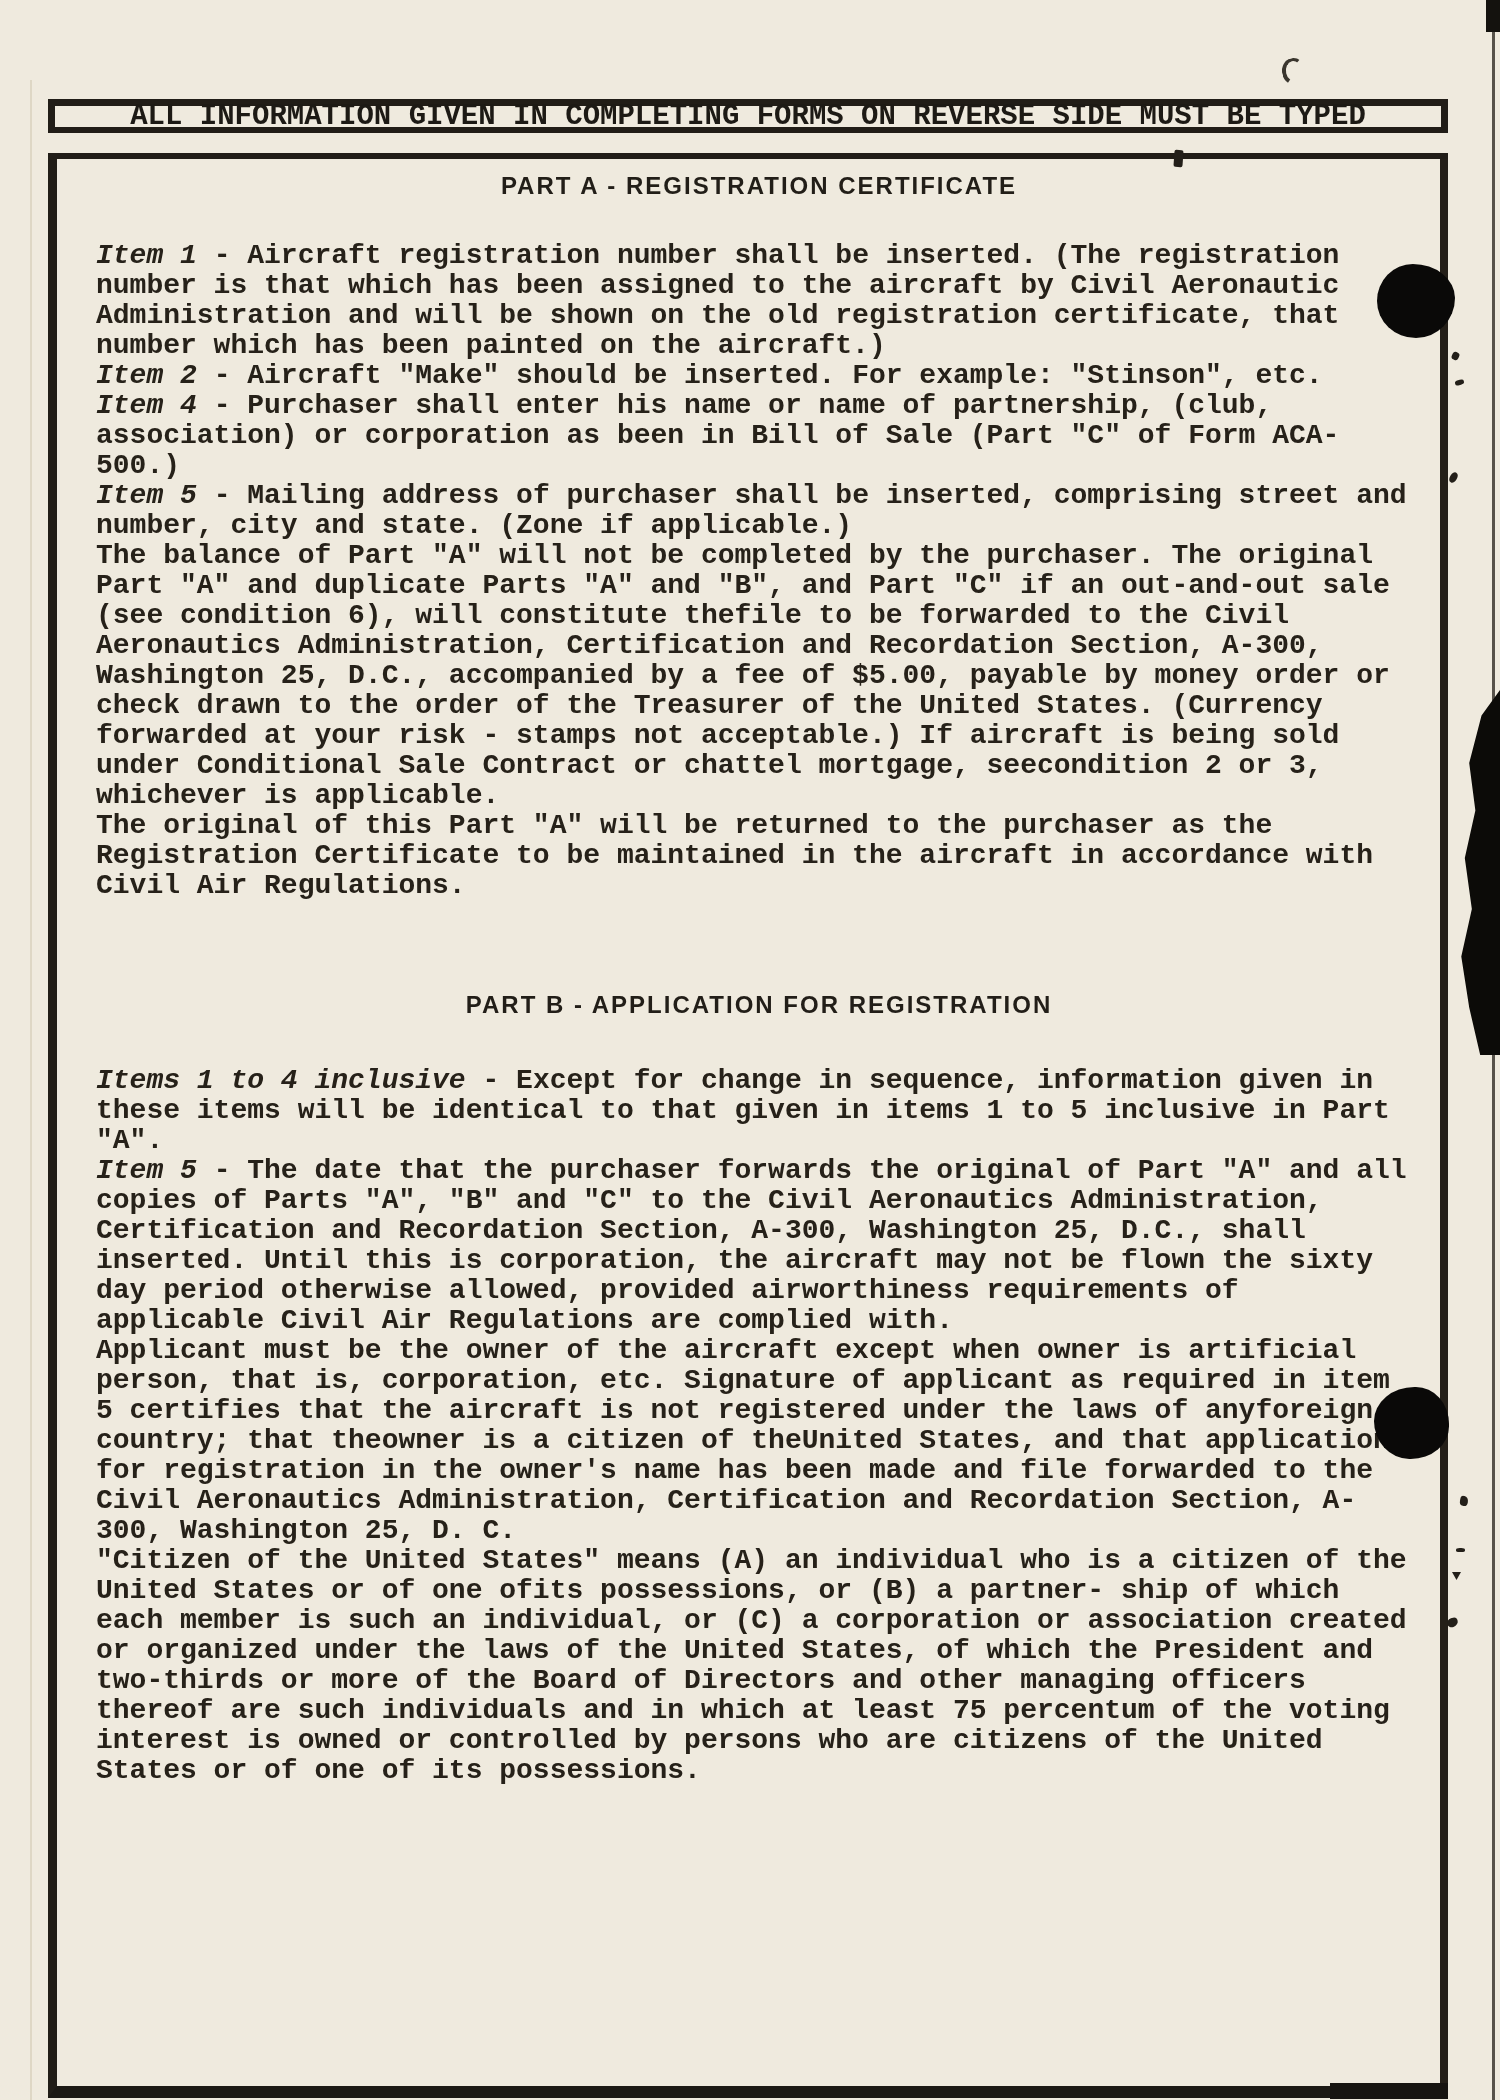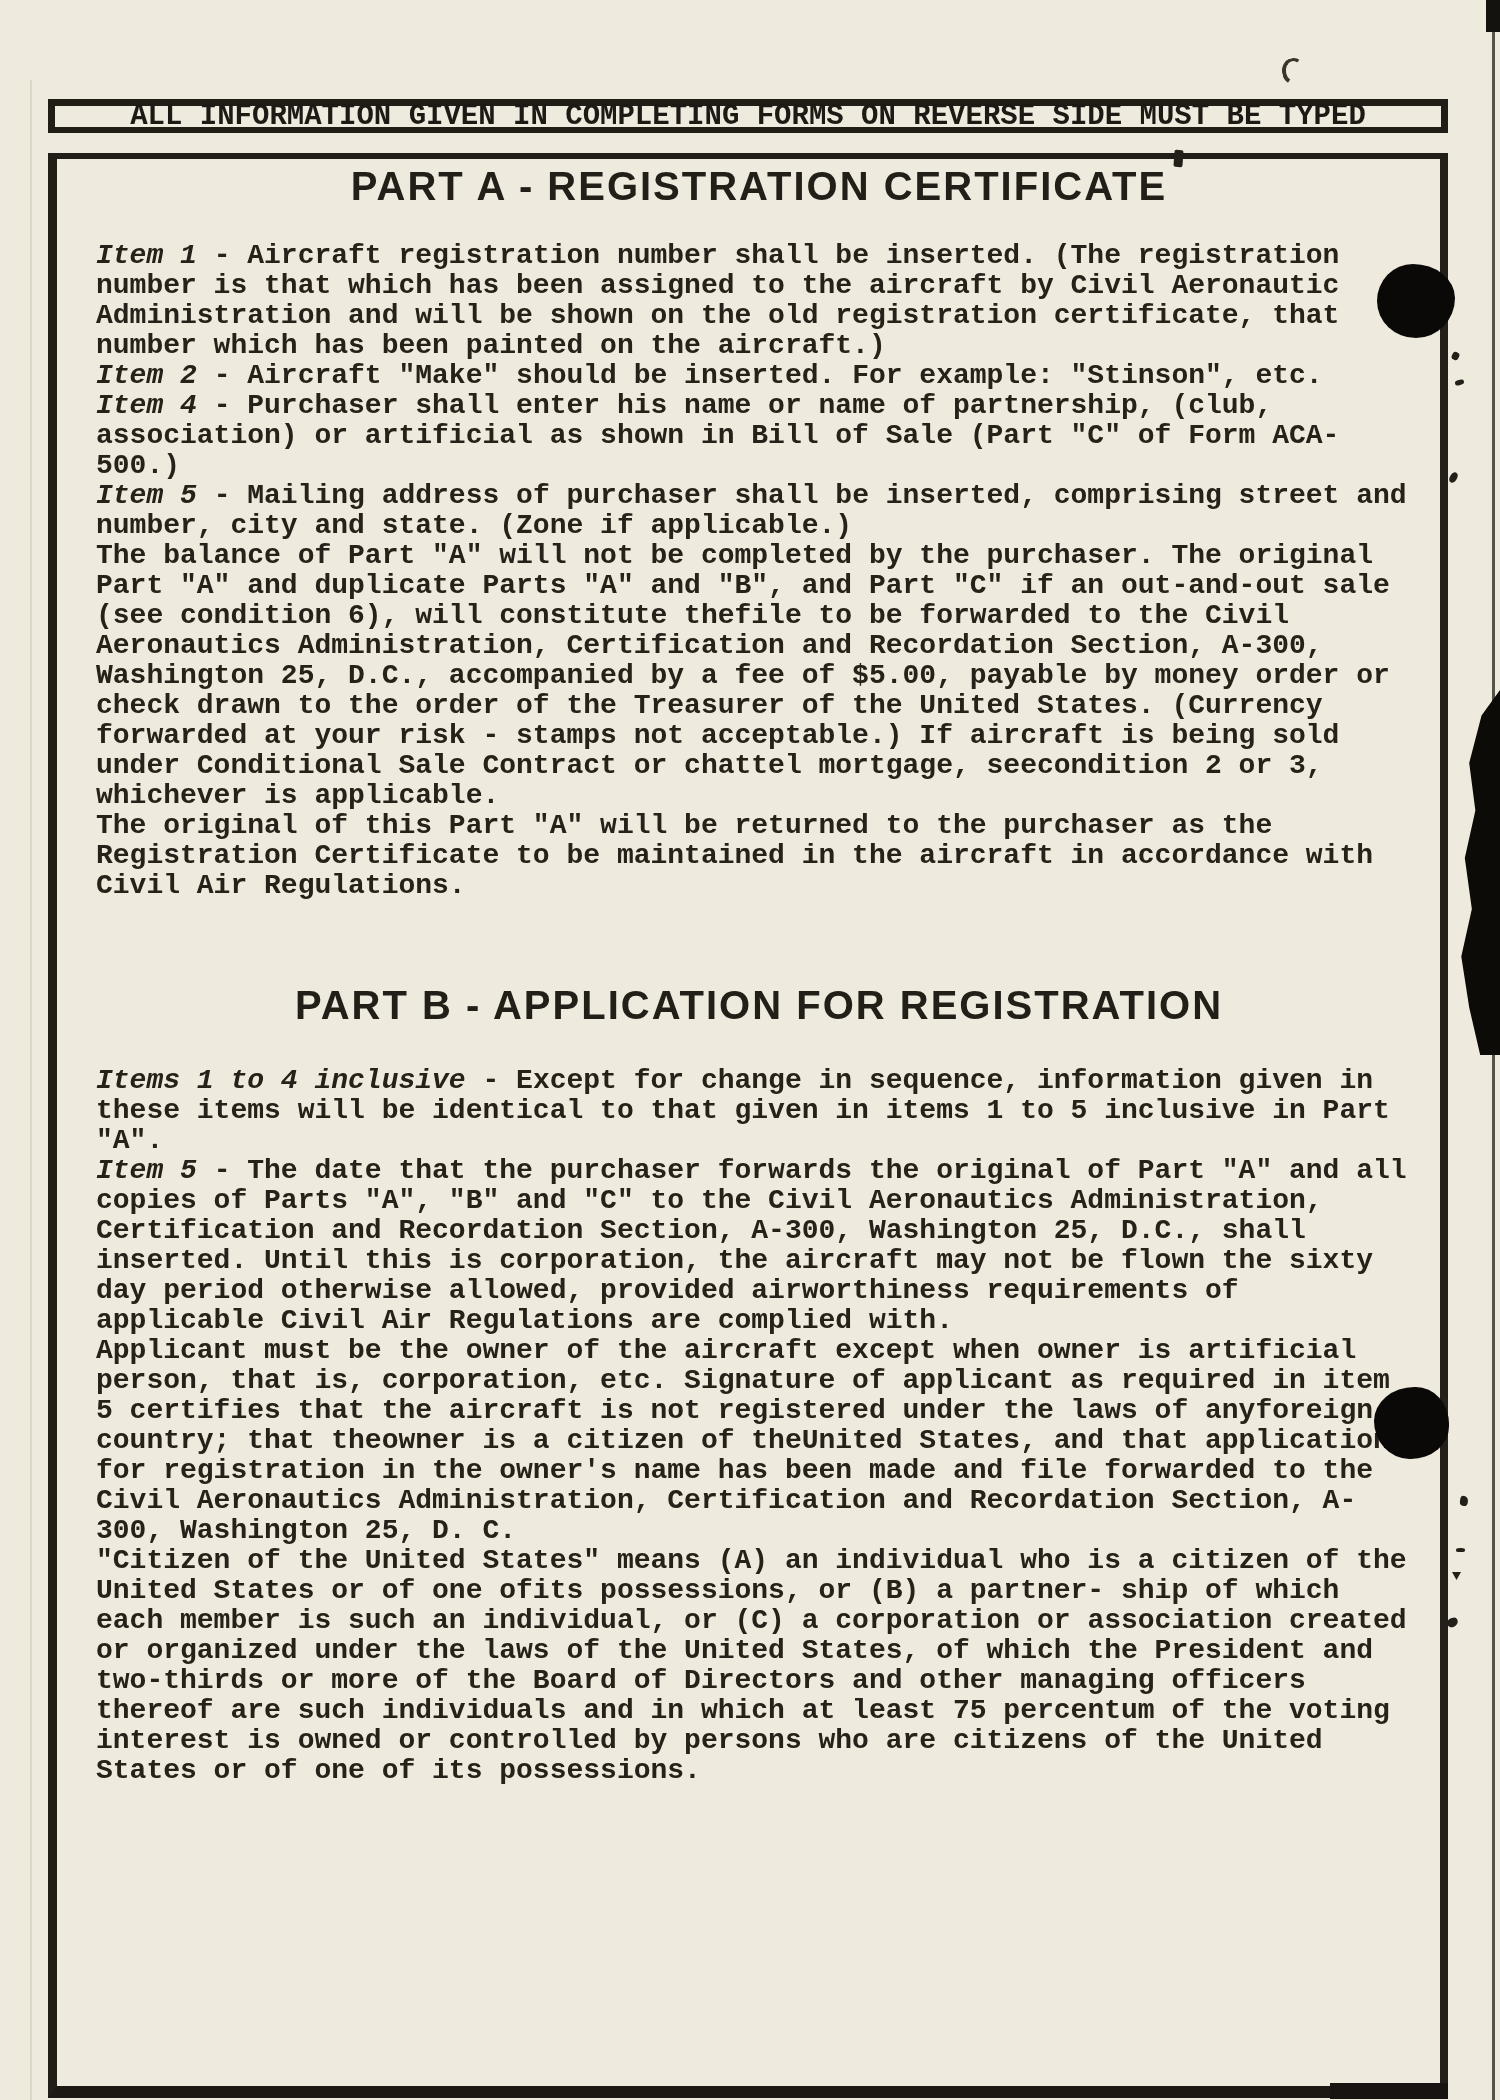--- a/index.html
+++ b/index.html
@@ -25,21 +25,21 @@
     color:#1d1a15;letter-spacing:0px;white-space:nowrap;
   }
   
   .content{
     position:absolute;left:96px;top:159px;width:1326px;
     padding-top:12px;color:#262119;
     font:700 28px/30px "Liberation Mono", monospace;
   }
   .sec-heading{
     font-family:"Liberation Sans", sans-serif;font-weight:700;
-    font-size:40px;line-height:30px;letter-spacing:2px;
+    font-size:24px;line-height:30px;letter-spacing:2px;
     text-align:center;color:#221e18;margin:0;
   }
   .h-a{margin-top:0;margin-bottom:40px;}
   .h-b{margin-top:89px;margin-bottom:46px;}
   p.para{margin:0;}
   .ln{text-align:justify;text-align-last:justify;margin-top:36px;}
   .ln.end{text-align-last:left;}
   .ln.ind{text-indent:160px;}
   em.lbl{font-style:italic;font-weight:700;}
   .mb-a1{margin-bottom:18px;} .mb-a2{margin-bottom:16px;} .mb-a3{margin-bottom:15px;}
@@ -96,21 +96,21 @@
     <span class="ln end">that number which has been painted on the aircraft.)</span>
   </p>
 
   <p class="para mb-a2">
     <span class="ln"><em class="lbl">Item 2</em><span> - Aircraft "Make" should be inserted.  For example:  "Stinson", etc.</span></span>
   </p>
 
 
   <p class="para mb-a4">
     <span class="ln"><em class="lbl">Item 4</em><span> - Purchaser shall enter his name or name of partnership, (club,</span></span>
-    <span class="ln">association) or artificial as shown in Bill of Sale (Part "C" of Form ACA-</span>
+    <span class="ln">association) or corporation as been in Bill of Sale (Part "C" of Form ACA-</span>
     <span class="ln end">500.)</span>
   </p>
 
   <p class="para mb-a5">
     <span class="ln"><em class="lbl">Item 5</em><span> - Mailing address of purchaser shall be inserted, comprising street</span></span>
     <span class="ln end">and number, city and state.  (Zone if applicable.)</span>
   </p>
 
   <p class="para mb-p1">
     <span class="ln ind">The balance of Part "A" will not be completed by the purchaser.</span>

